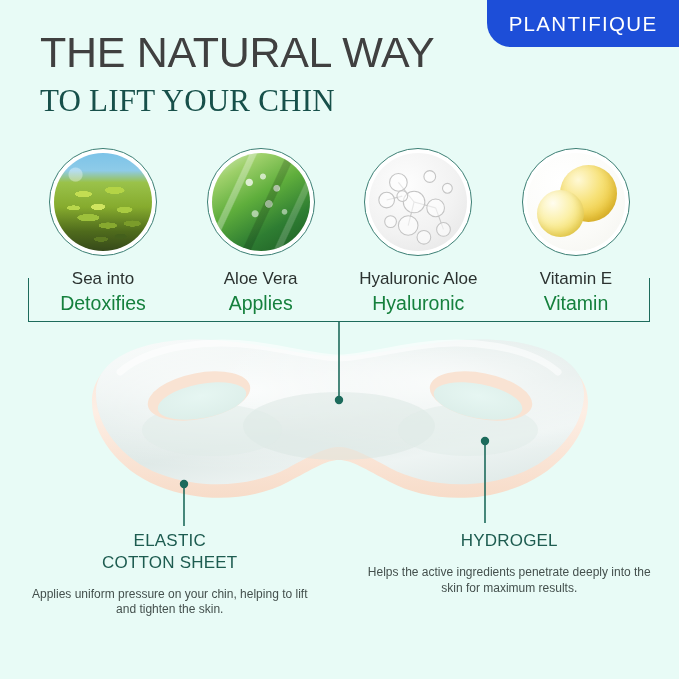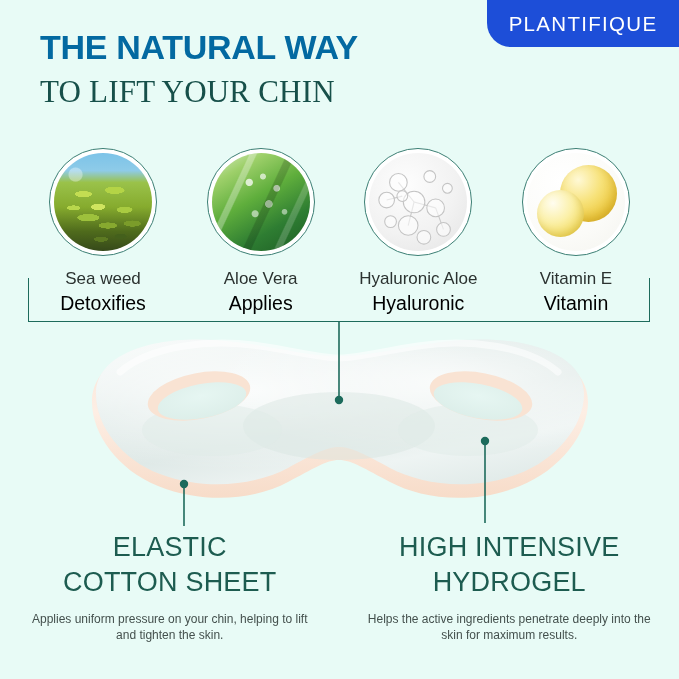--- a/index.html
+++ b/index.html
@@ -35,23 +35,23 @@
     font-weight: 400;
   }
 
   
   .heading-block {
     position: absolute;
     left: 40px;
     top: 30px;
   }
   .title-main {
-    color: #0369a1;
-    font-size: 34px;
-    font-weight: bold;
+    color: #404040;
+    font-size: 43px;
+    font-weight: normal;
     letter-spacing: -0.3px;
     line-height: 1.05;
     white-space: nowrap;
   }
   .title-sub {
     color: #17504a;
     font-size: 31px;
     font-weight: 400;
     letter-spacing: 0.2px;
     line-height: 1.1;
@@ -177,21 +177,21 @@
     margin-top: 12px;
     font-size: 17px;
     color: #2b3230;
     font-weight: 400;
     line-height: 1.25;
     text-align: center;
   }
   .ing-benefit {
     margin-top: 2px;
     font-size: 19.5px;
-    color: #000000;
+    color: #15803d;
     font-weight: 400;
     line-height: 1.25;
     text-align: center;
   }
 
   
   .bracket {
     position: absolute;
     left: 28px;
     top: 278px;
@@ -226,21 +226,21 @@
     display: flex;
   }
   .feature {
     width: 50%;
     text-align: center;
     padding: 0 28px;
     box-sizing: border-box;
   }
   .feat-title {
     color: #1d5c50;
-    font-size: 27px;
+    font-size: 17px;
     line-height: 1.28;
     font-weight: 400;
     letter-spacing: .2px;
   }
   .feat-desc {
     margin-top: 13px;
     color: #44504d;
     font-size: 12px;
     line-height: 1.33;
     font-weight: 400;
@@ -257,21 +257,21 @@
   <div class="title-main">THE NATURAL WAY</div>
   <div class="title-sub">TO LIFT YOUR CHIN</div>
 </div>
 
 <div class="ingredients-row">
 
   <div class="ingredient">
     <div class="ing-circle">
       <div class="media m-seaweed"></div>
     </div>
-    <div class="ing-name">Sea weed</div>
+    <div class="ing-name">Sea into</div>
     <div class="ing-benefit">Detoxifies</div>
   </div>
 
   <div class="ingredient">
     <div class="ing-circle">
       <div class="media m-aloe"></div>
     </div>
     <div class="ing-name">Aloe Vera</div>
     <div class="ing-benefit">Applies</div>
   </div>
@@ -408,19 +408,18 @@
   <div class="feature">
     <div class="feat-title">
       <div>ELASTIC</div>
       <div>COTTON SHEET</div>
     </div>
     <div class="feat-desc">Applies uniform pressure on your chin, helping to lift and tighten the skin.</div>
   </div>
 
   <div class="feature">
     <div class="feat-title">
-      <div>HIGH INTENSIVE</div>
       <div>HYDROGEL</div>
     </div>
     <div class="feat-desc">Helps the active ingredients penetrate deeply into the skin for maximum results.</div>
   </div>
 
 </div>
 
 </body></html>

